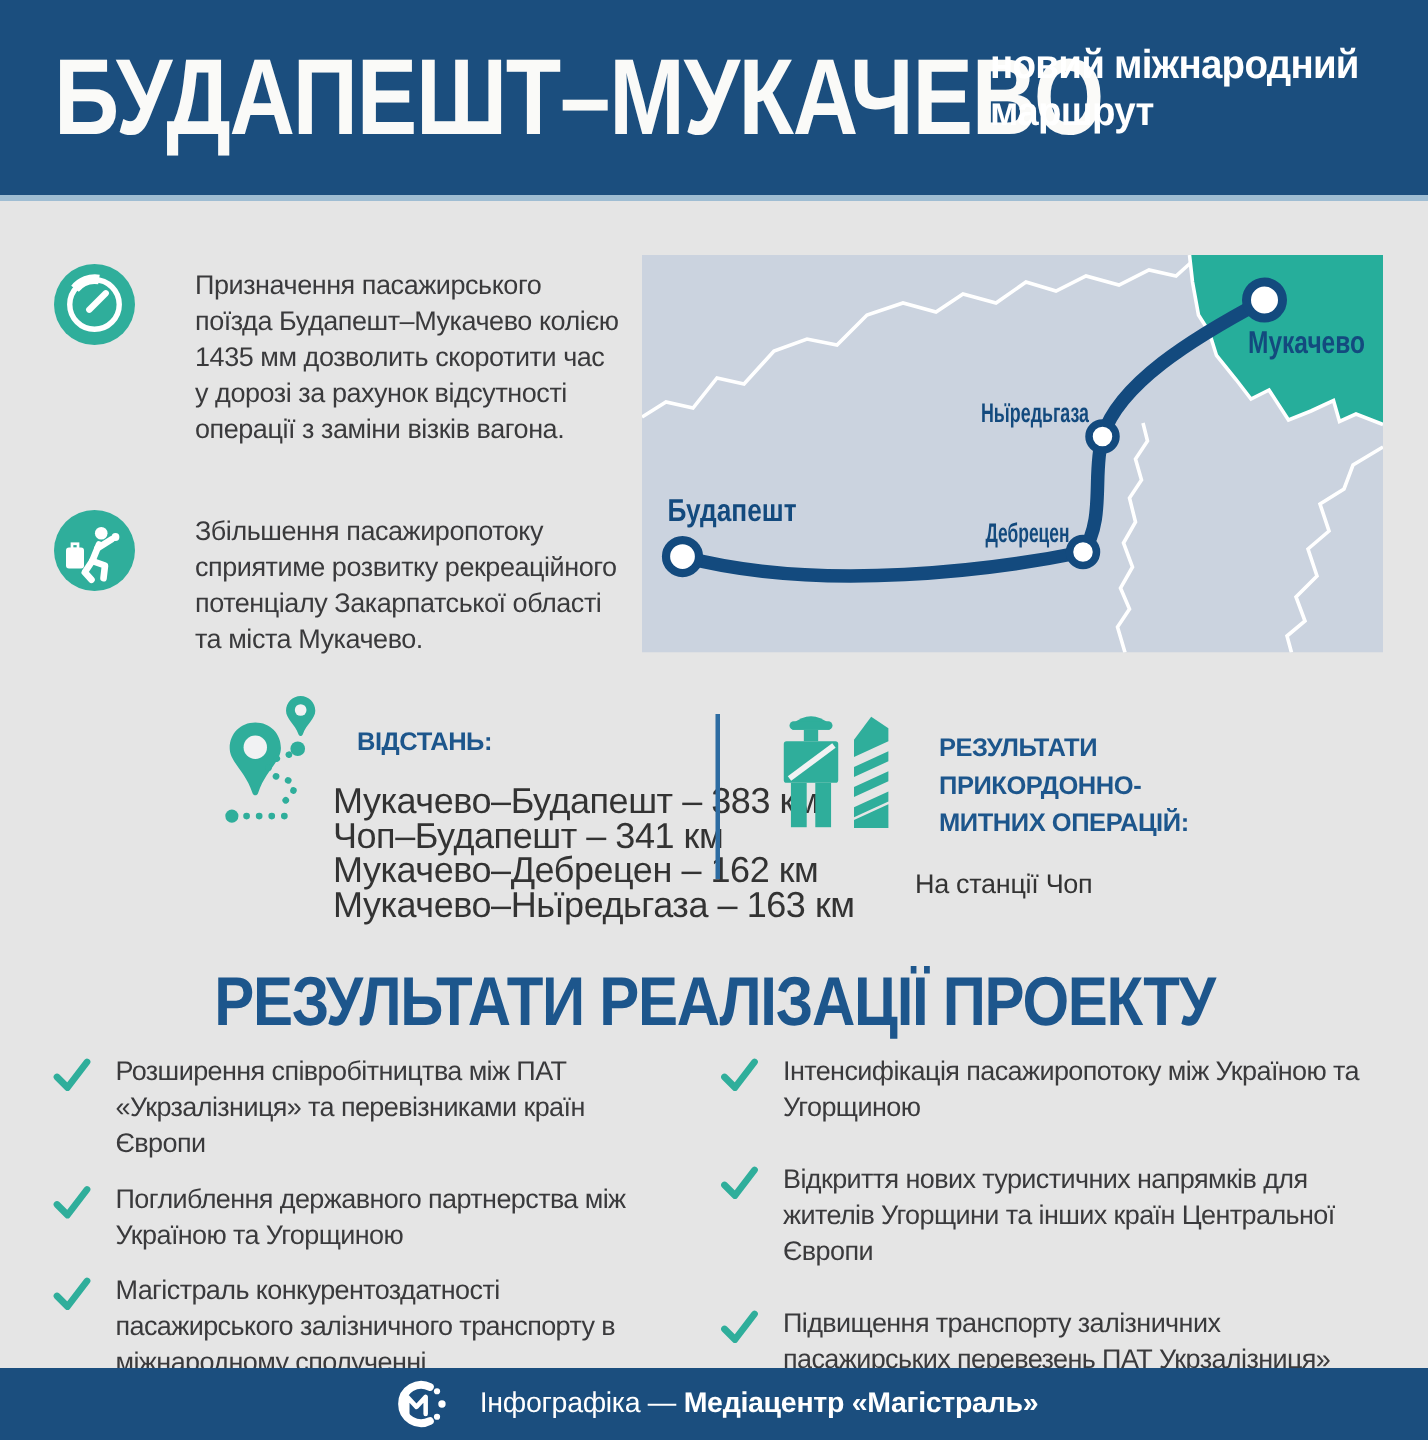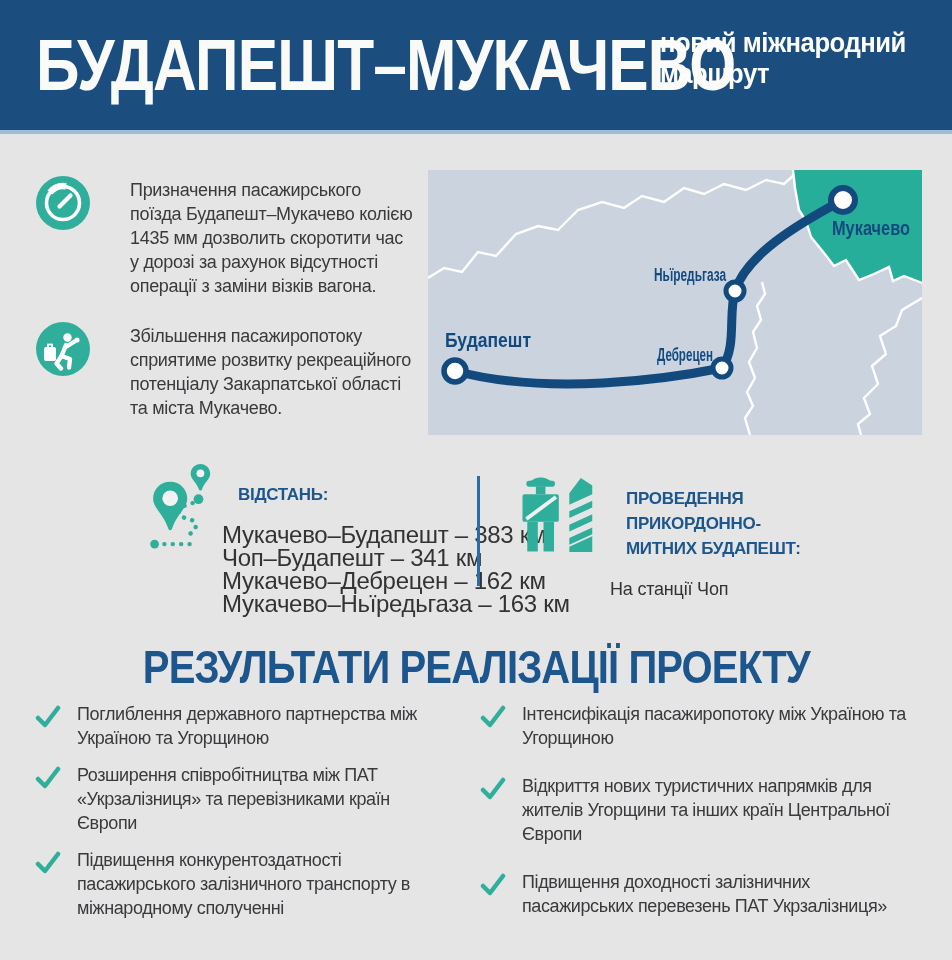--- a/index.html
+++ b/index.html
@@ -21,21 +21,21 @@
     transform:scaleX(0.84);transform-origin:left center;line-height:1;
   }
   .subtitle{
     position:absolute;left:660px;top:28px;width:292px;
     font-size:27px;font-weight:bold;color:#FFFFFF;line-height:31px;
     transform:scaleX(0.95);transform-origin:left top;letter-spacing:-0.5px;
   }
   
   .intro-item{position:absolute;display:flex;gap:24px;width:380px;}
   .intro-item.one{left:36px;top:176px;}
-  .intro-item.two{left:36px;top:322px;justify-content:center;}
+  .intro-item.two{left:36px;top:340px;justify-content:center;}
   .intro-item svg{flex-shrink:0;}
   .intro-item p{
     margin:2px 0 0 16px;width:290px;font-size:18px;line-height:24px;
     letter-spacing:-0.3px;color:#3A3A3C;
   }
   
   .map{position:absolute;left:428px;top:170px;width:494px;height:265px;}
   .map text{font-family:"Liberation Sans","DejaVu Sans",sans-serif;font-weight:bold;fill:#134A7E;}
   
   .fact-icon-distance{position:absolute;left:138px;top:461px;}
@@ -174,63 +174,73 @@
       <g fill="#2FAE9B">
         <polygon points="60,44 60,32 72,16 84,24 84,33"></polygon>
         <polygon points="60,51 84,40 84,47 60,58"></polygon>
         <polygon points="60,65 84,54 84,61 60,72"></polygon>
         <polygon points="60,79 84,68 84,75 60,86"></polygon>
         <polygon points="60,93.5 60,88 84,77 84,93.5"></polygon>
       </g>
     </svg>
   </div>
   <div class="fact-border">
-    <h3 class="fact-heading">ПРОВЕДЕННЯ ПРИКОРДОННО-МИТНИХ БУДАПЕШТ:</h3>
+    <h3 class="fact-heading">РЕЗУЛЬТАТИ ПРИКОРДОННО-МИТНИХ ОПЕРАЦІЙ:</h3>
     <p class="fact-text">На станції Чоп</p>
   </div>
 
   <h2 class="results-title"><span>РЕЗУЛЬТАТИ РЕАЛІЗАЦІЇ ПРОЕКТУ</span></h2>
 
   <div class="checklist">
     <div class="check-col left">
       <div class="check-item">
         <svg width="26" height="26" viewBox="0 0 26 26">
             <path d="M3,14 L10,21 L23,4" fill="none" stroke="#2FAE9B" stroke-width="4.5" stroke-linecap="round" stroke-linejoin="round"></path>
           </svg>
+        <p>Розширення співробітництва між ПАТ «Укрзалізниця» та перевізниками країн Європи</p>
+      </div>
+      <div class="check-item">
+        <svg width="26" height="26" viewBox="0 0 26 26">
+            <path d="M3,14 L10,21 L23,4" fill="none" stroke="#2FAE9B" stroke-width="4.5" stroke-linecap="round" stroke-linejoin="round"></path>
+          </svg>
         <p>Поглиблення державного партнерства між Україною та Угорщиною</p>
       </div>
       <div class="check-item">
         <svg width="26" height="26" viewBox="0 0 26 26">
             <path d="M3,14 L10,21 L23,4" fill="none" stroke="#2FAE9B" stroke-width="4.5" stroke-linecap="round" stroke-linejoin="round"></path>
           </svg>
-        <p>Розширення співробітництва між ПАТ «Укрзалізниця» та перевізниками країн Європи</p>
-      </div>
-      <div class="check-item">
-        <svg width="26" height="26" viewBox="0 0 26 26">
-            <path d="M3,14 L10,21 L23,4" fill="none" stroke="#2FAE9B" stroke-width="4.5" stroke-linecap="round" stroke-linejoin="round"></path>
-          </svg>
-        <p>Підвищення конкурентоздатності пасажирського залізничного транспорту в міжнародному сполученні</p>
+        <p>Магістраль конкурентоздатності пасажирського залізничного транспорту в міжнародному сполученні</p>
       </div>
     </div>
     <div class="check-col right">
       <div class="check-item">
         <svg width="26" height="26" viewBox="0 0 26 26">
             <path d="M3,14 L10,21 L23,4" fill="none" stroke="#2FAE9B" stroke-width="4.5" stroke-linecap="round" stroke-linejoin="round"></path>
           </svg>
         <p>Інтенсифікація пасажиропотоку між Україною та Угорщиною</p>
       </div>
       <div class="check-item">
         <svg width="26" height="26" viewBox="0 0 26 26">
             <path d="M3,14 L10,21 L23,4" fill="none" stroke="#2FAE9B" stroke-width="4.5" stroke-linecap="round" stroke-linejoin="round"></path>
           </svg>
         <p>Відкриття нових туристичних напрямків для жителів Угорщини та інших країн Центральної Європи</p>
       </div>
       <div class="check-item">
         <svg width="26" height="26" viewBox="0 0 26 26">
             <path d="M3,14 L10,21 L23,4" fill="none" stroke="#2FAE9B" stroke-width="4.5" stroke-linecap="round" stroke-linejoin="round"></path>
           </svg>
-        <p>Підвищення доходності залізничних пасажирських перевезень ПАТ Укрзалізниця»</p>
+        <p>Підвищення транспорту залізничних пасажирських перевезень ПАТ Укрзалізниця»</p>
       </div>
     </div>
   </div>
 
+  <footer class="footer">
+    <svg width="40" height="34" viewBox="0 0 42 36">
+      <path d="M28,6 A13.5,13.5 0 1 0 28,30" stroke="#FFFFFF" stroke-width="5.5" fill="none" stroke-linecap="round"></path>
+      <path d="M12,25 L12,13 L18.5,20 L25,13 L25,25" stroke="#FFFFFF" stroke-width="3.2" fill="none" stroke-linejoin="round" stroke-linecap="round"></path>
+      <circle cx="33" cy="9" r="2.2" fill="#FFFFFF"></circle>
+      <circle cx="36.5" cy="18" r="2.6" fill="#FFFFFF"></circle>
+      <circle cx="33" cy="27" r="2.2" fill="#FFFFFF"></circle>
+    </svg>
+    <div class="footer-text"><span>Інфографіка — </span><span class="brand">Медіацентр «Магістраль»</span></div>
+  </footer>
 
 </div>
 
 </body></html>

